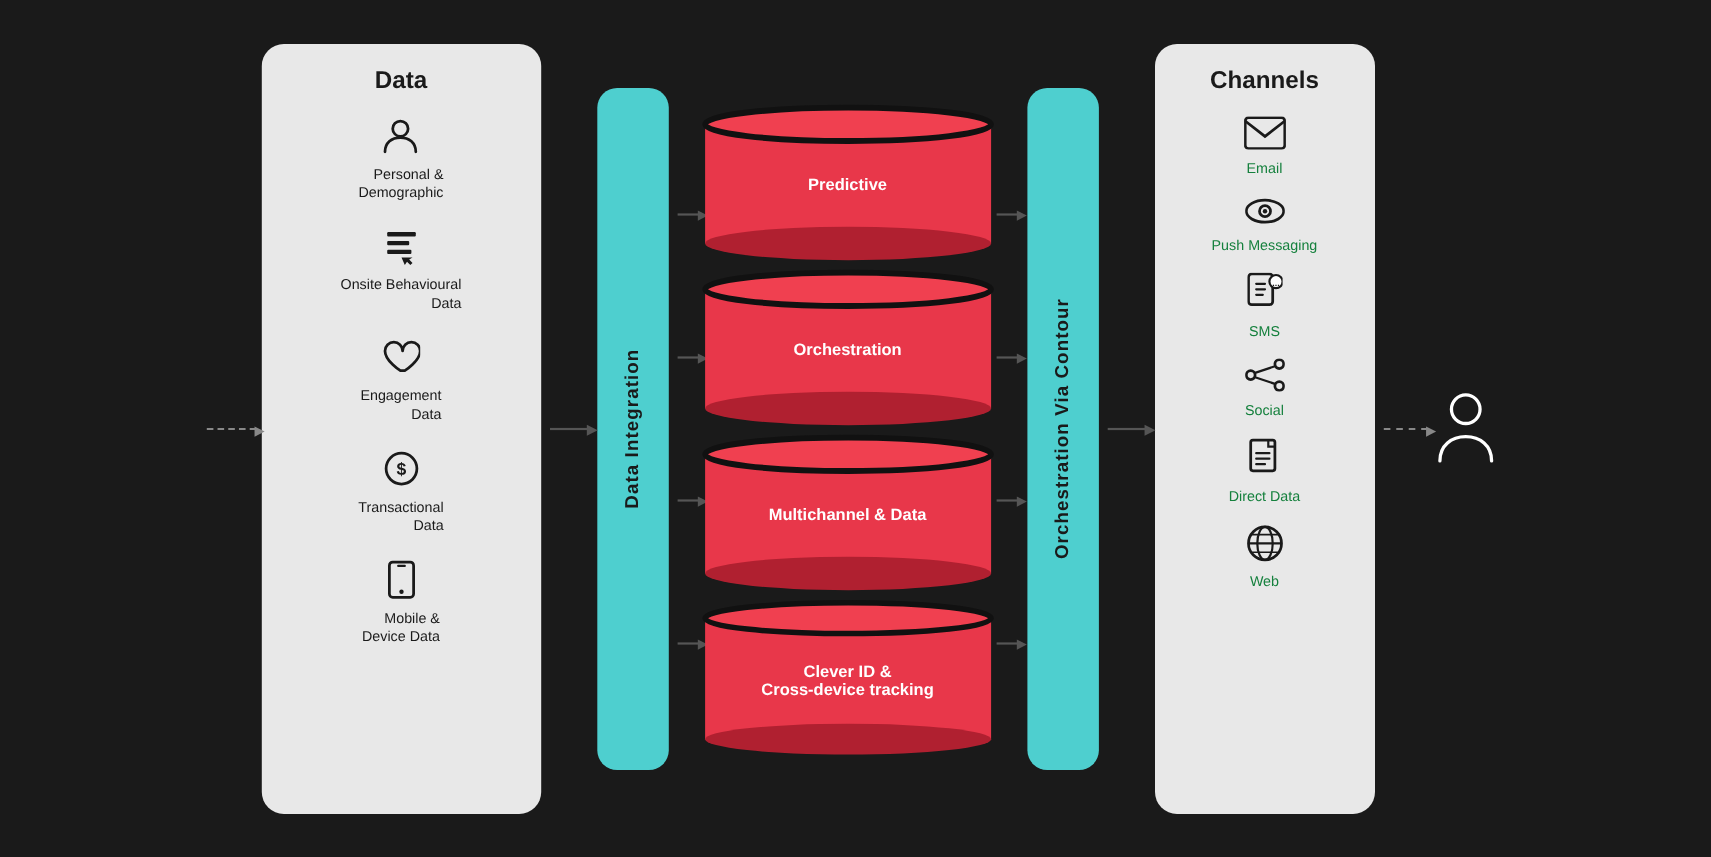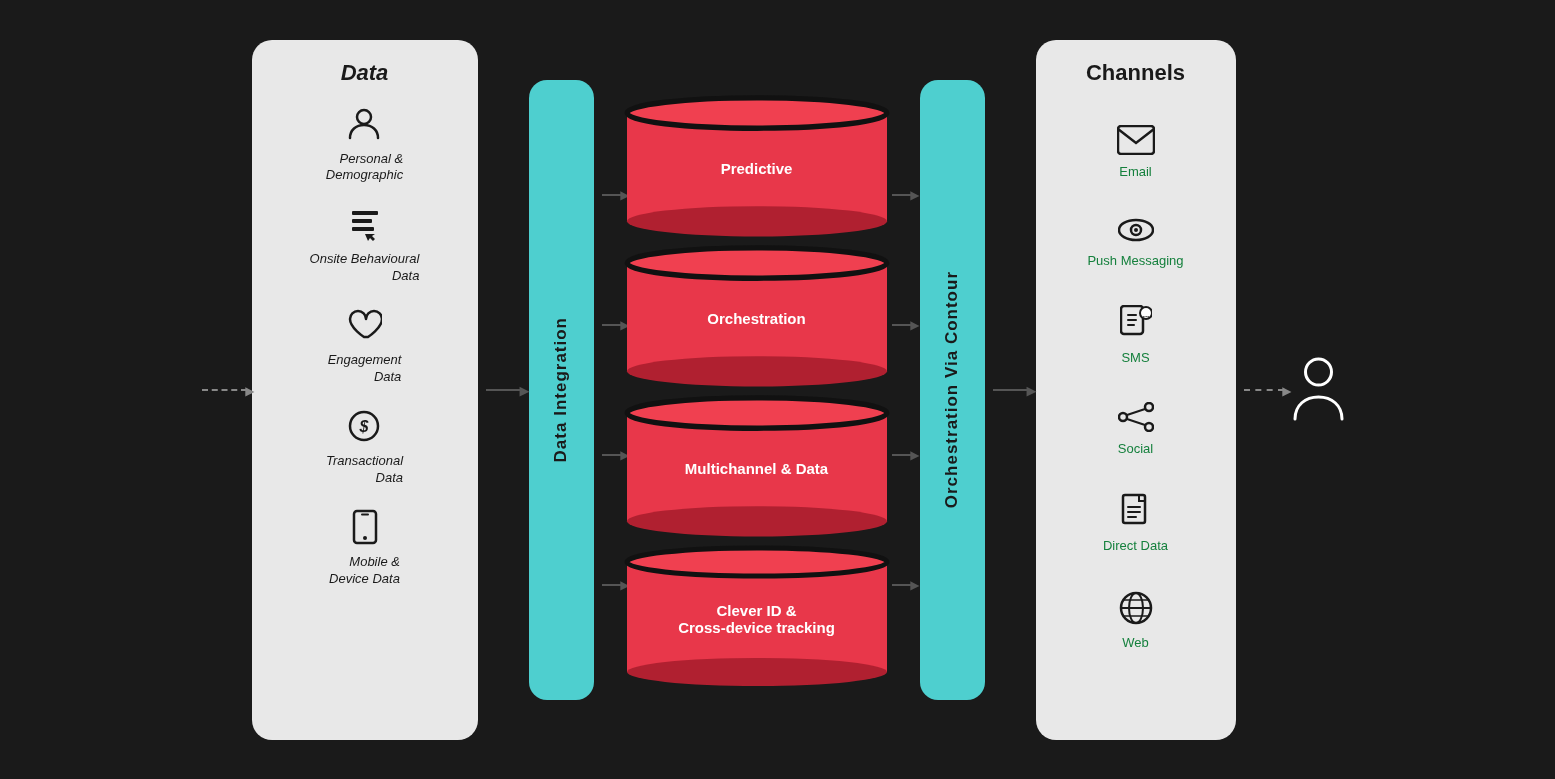--- a/index.html
+++ b/index.html
@@ -26,22 +26,21 @@
     }
     .panel-title {
       font-size: 22px;
       font-weight: bold;
       color: #1a1a1a;
       margin-bottom: 20px;
     }
 
     
     .data-panel {
-      width: 226px;
-      font-style: italic;
+      width: 254px;
     }
     .data-item {
       display: flex;
       flex-direction: column;
       align-items: center;
       margin-bottom: 22px;
     }
     .data-item-icon {
       font-size: 32px;
       color: #1a1a1a;
@@ -71,21 +70,20 @@
       color: #1a1a1a;
       writing-mode: vertical-rl;
       transform: rotate(180deg);
       white-space: nowrap;
       letter-spacing: 1px;
     }
 
     
     .channels-panel {
       width: 200px;
-      gap: 19px;
     }
     .channel-item {
       display: flex;
       flex-direction: column;
       align-items: center;
       margin-bottom: 18px;
     }
     .channel-icon {
       font-size: 28px;
       color: #1a1a1a;

